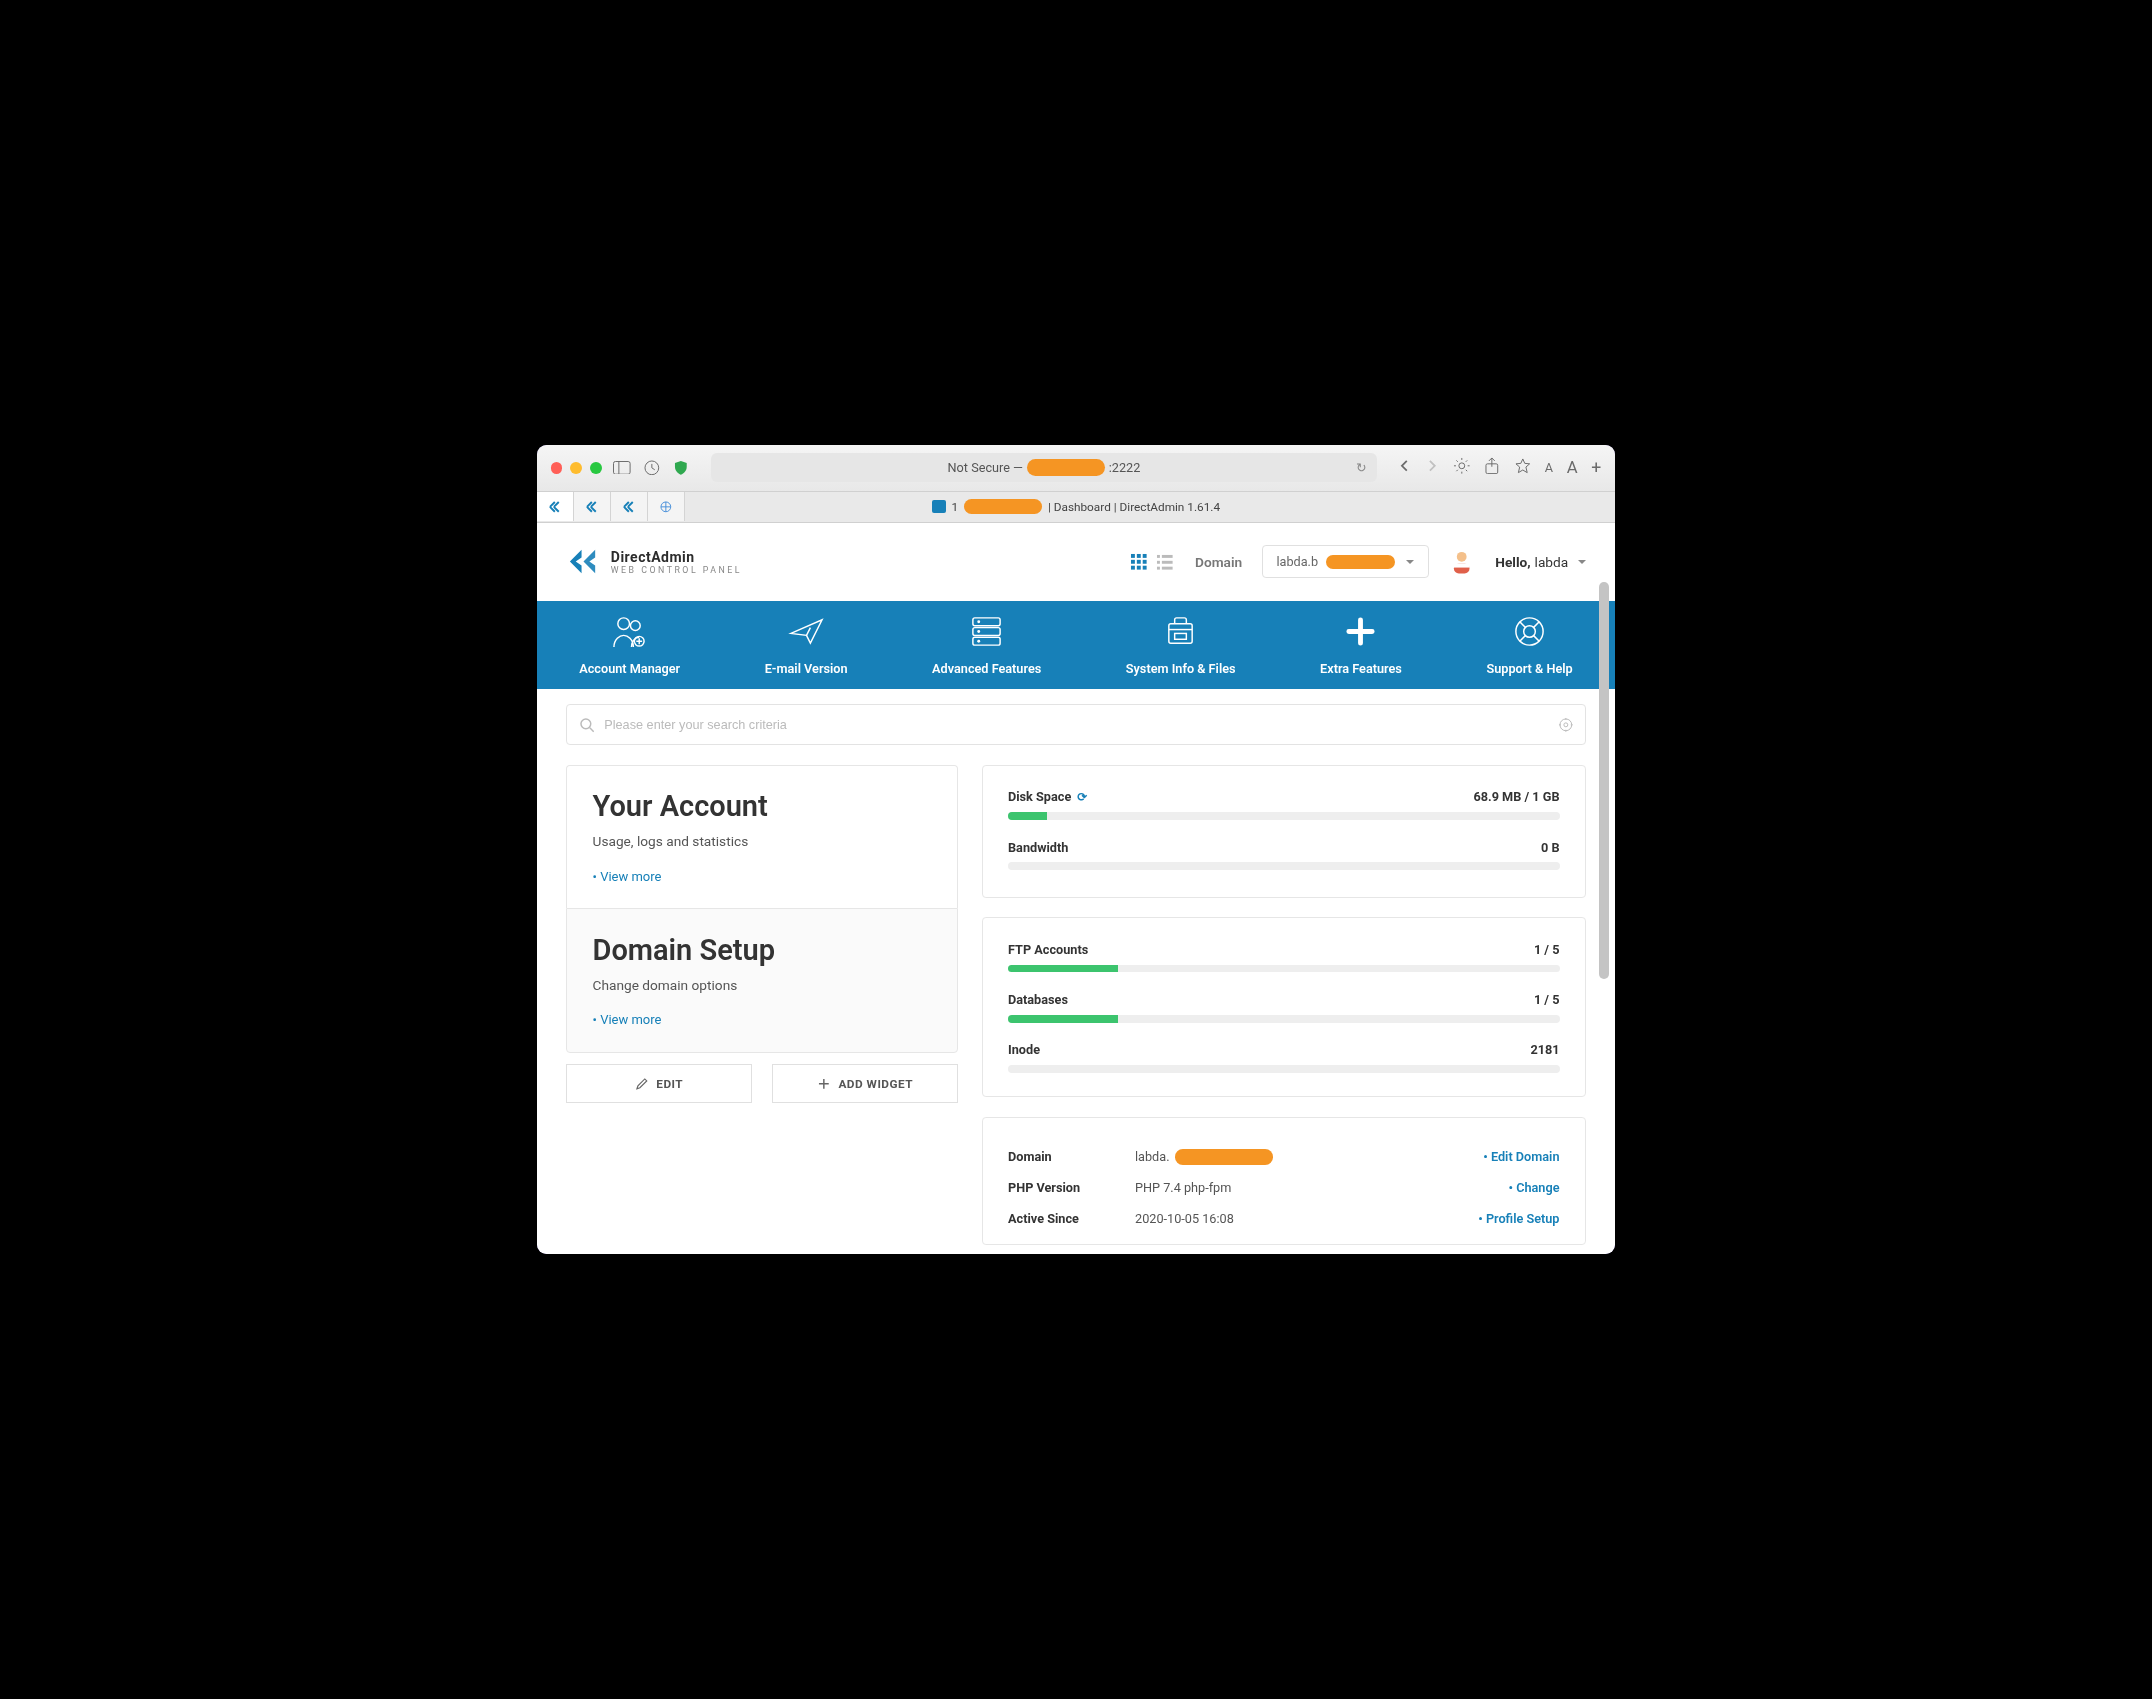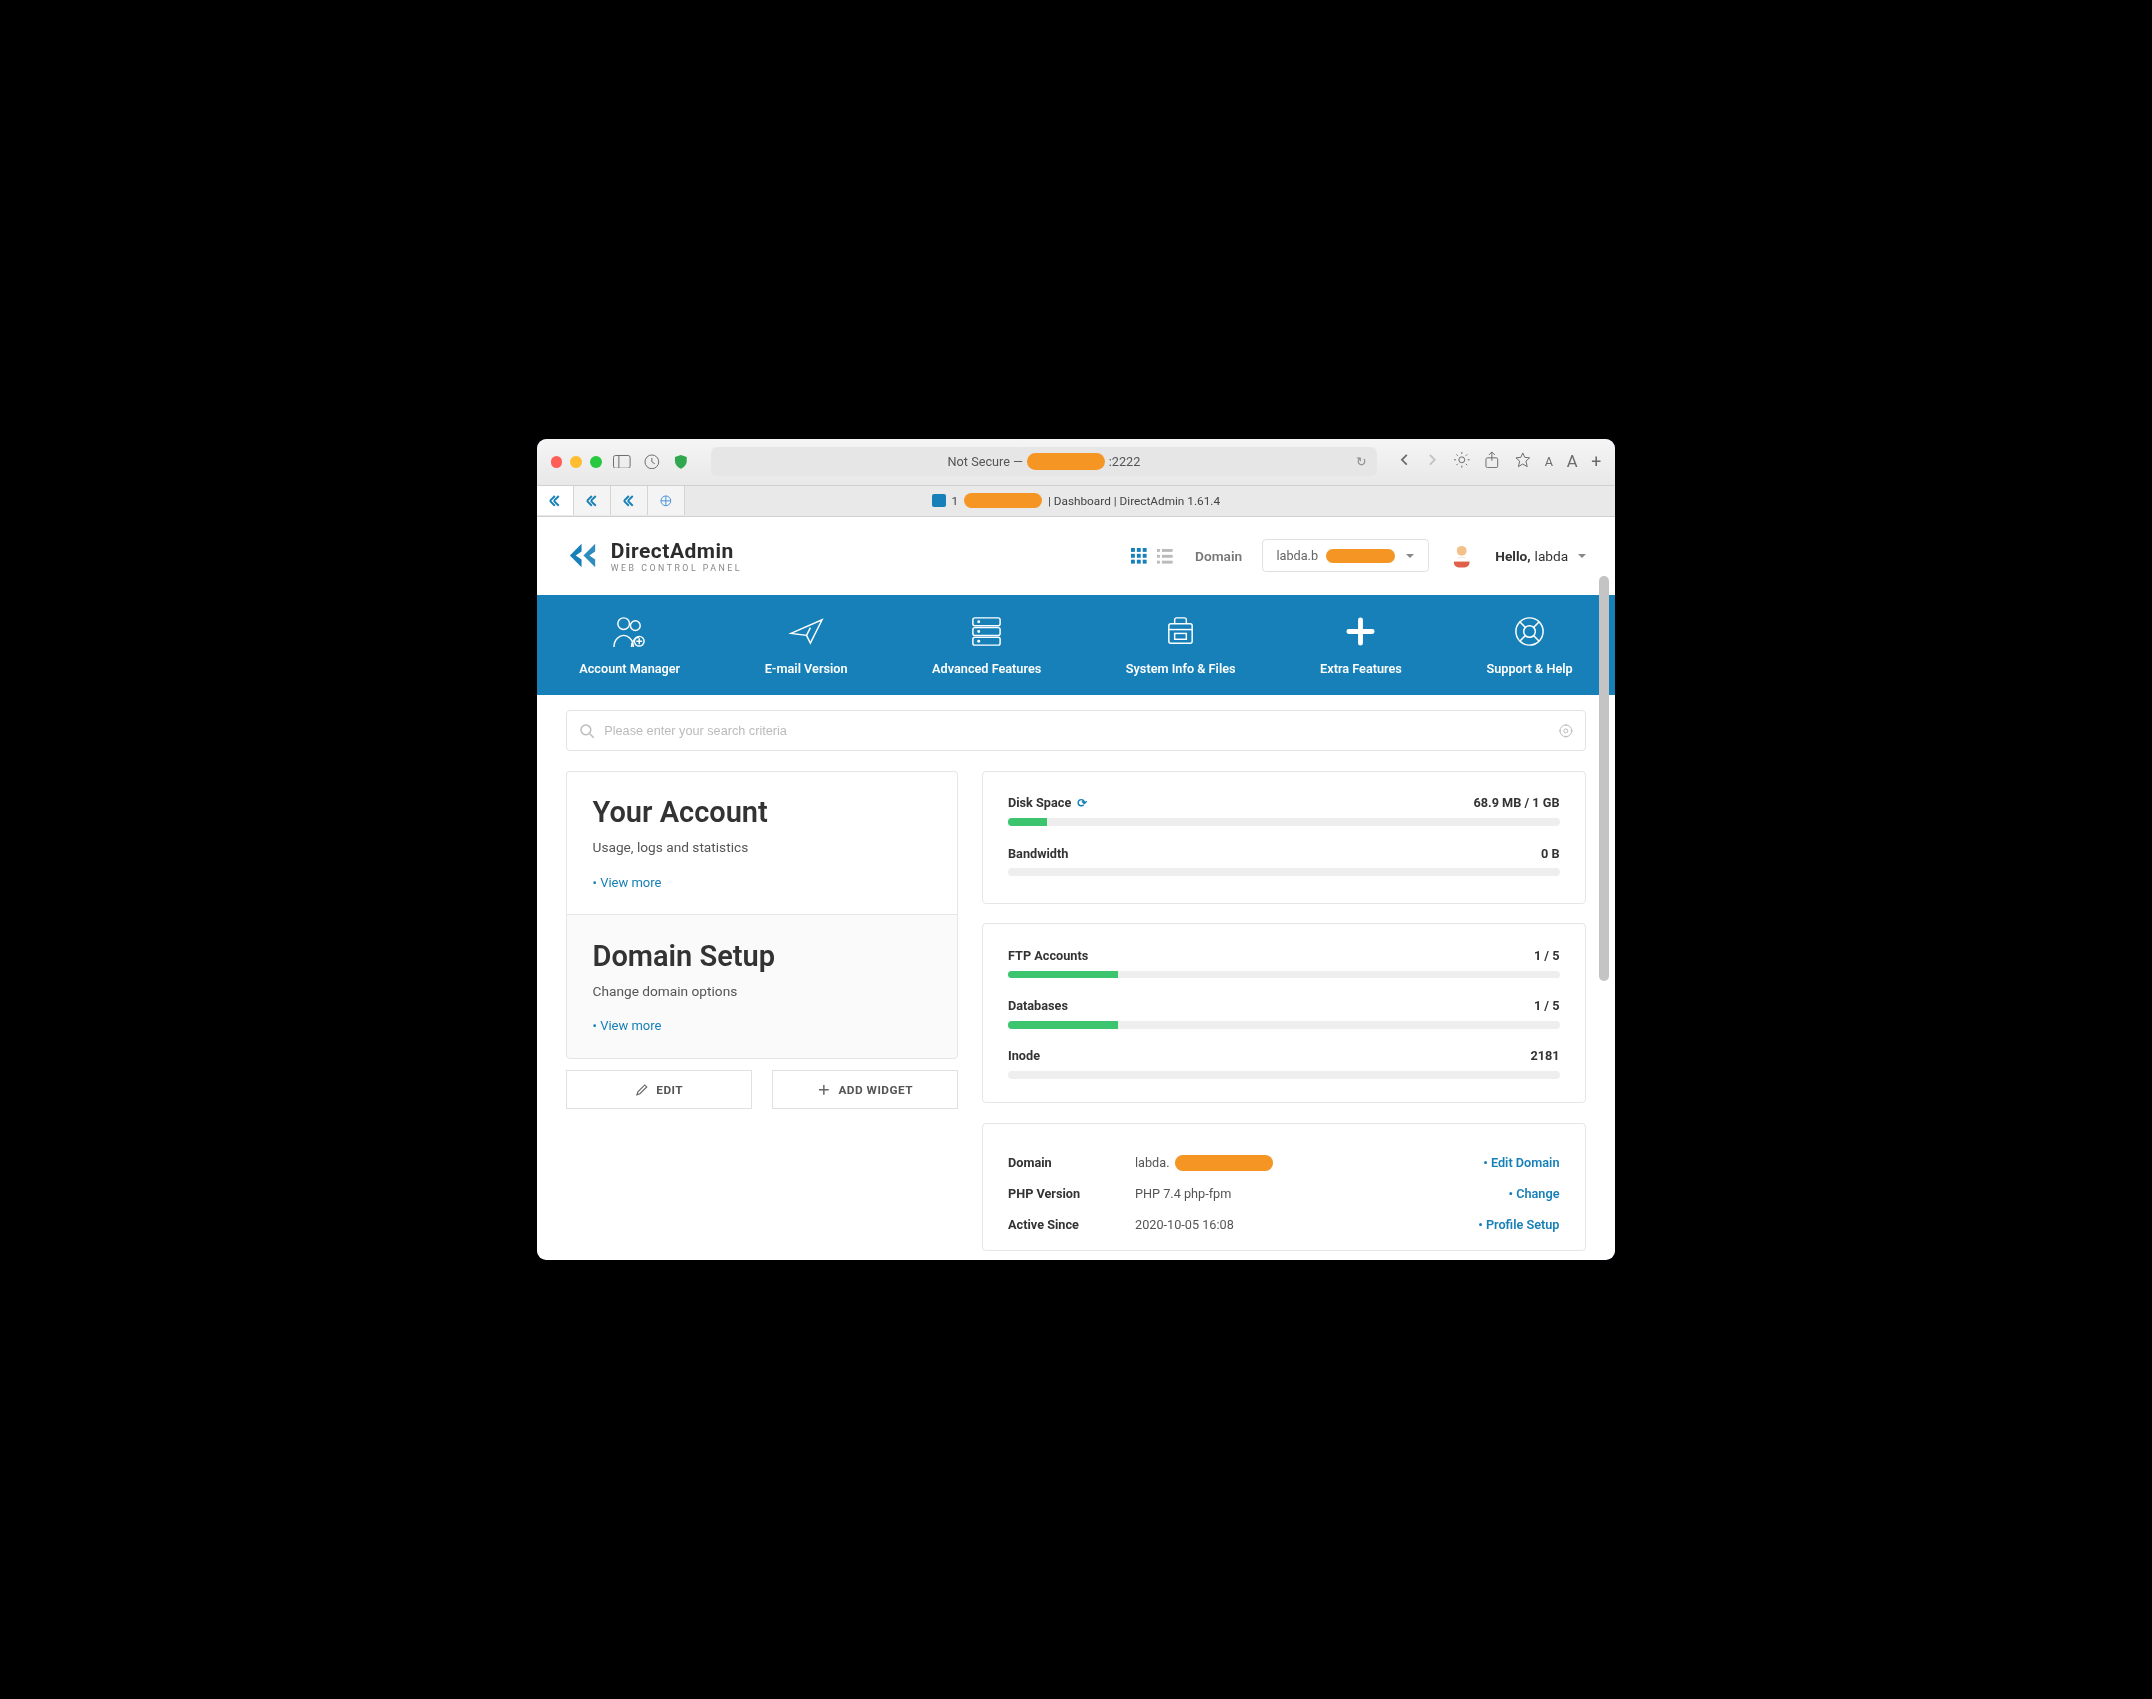--- a/index.html
+++ b/index.html
@@ -88,21 +88,21 @@
   .content { background:#fff; }
 
   
   .app-header {
     display:flex; align-items:center;
     padding: 21.6px 29px;
     gap: 19.6px;
   }
   .logo { display:flex; align-items:center; gap:9.8px; }
   .logo-mark svg { display:block; }
-  .logo-text .l1 { font-size:21px; font-weight:700; color:#2c2c2c; letter-spacing:0.5px; }
+  .logo-text .l1 { font-size:14px; font-weight:700; color:#2c2c2c; letter-spacing:0.5px; }
   .logo-text .l2 { font-size:8.8px; color:#888; letter-spacing:2.5px; text-transform:uppercase; }
 
   .header-spacer { flex:1; }
 
   .view-toggle { display:flex; gap:3.9px; }
   .vt { width:21.6px; height:21.6px; display:flex; align-items:center; justify-content:center; }
 
   .domain-label { color:#777; font-size:13.7px; font-weight:600; }
   .domain-select {
     border:1px solid #e0e0e0; border-radius:3.9px; padding:7.8px 13.7px;
@@ -114,21 +114,21 @@
 
   .avatar { width:27.4px; height:27.4px; }
   .hello { font-size:13.7px; color:#333; display:flex; align-items:center; gap:3.9px; }
   .hello b { font-weight:700; }
 
   
   .navband {
     background:#1780b8;
     display:flex;
     justify-content:space-around;
-    padding: 19px 0;
+    padding: 13px 0;
   }
   .nav-item {
     color:#fff; text-align:center; font-size:12.7px; font-weight:600;
     display:flex; flex-direction:column; align-items:center; gap:11.8px;
     cursor:pointer;
   }
   .nav-item svg { stroke:#fff; fill:none; stroke-width:1.5; }
 
   
   .search-wrap { padding: 15.7px 29px 0; }

